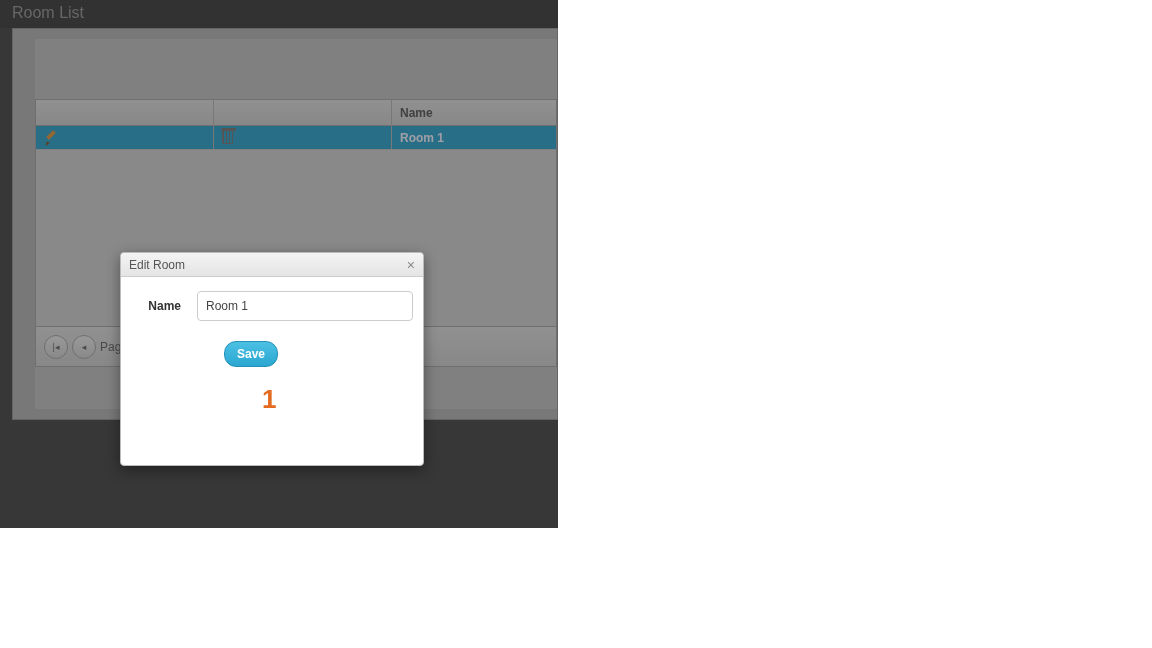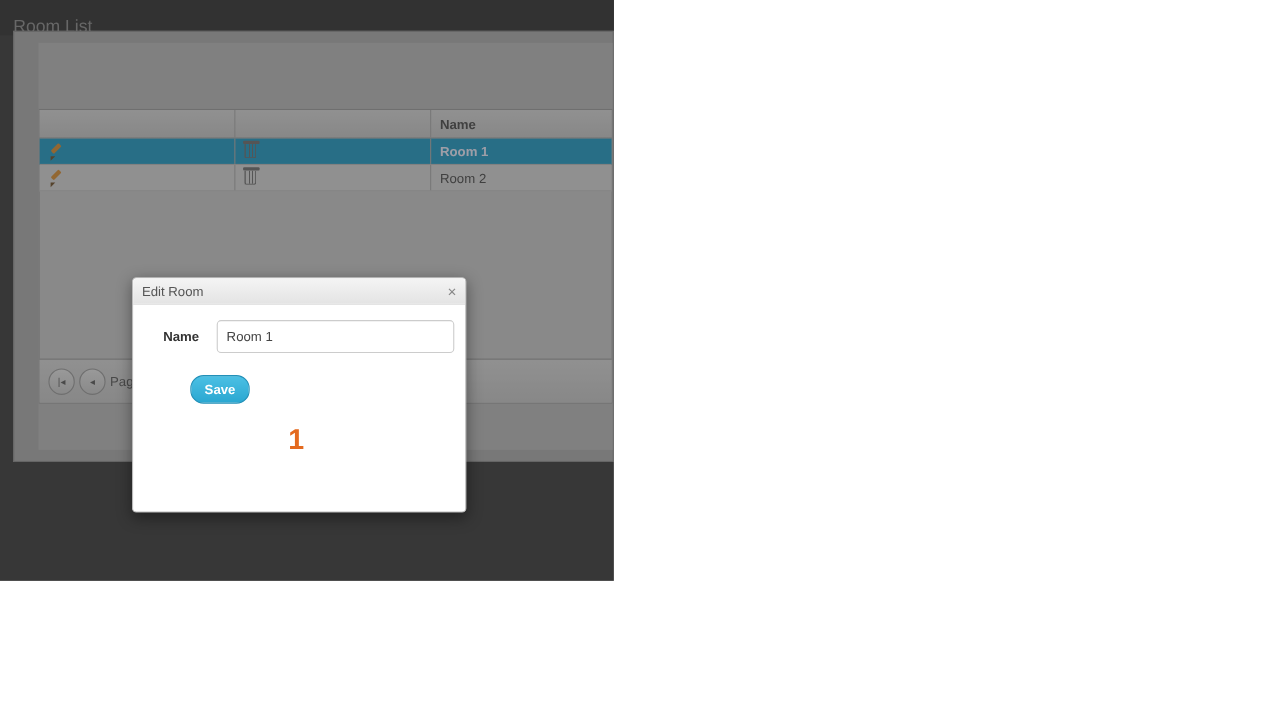--- a/index.html
+++ b/index.html
@@ -8,21 +8,21 @@
     position: relative;
     width: 558px;
     height: 528px;
     background: #333;
   }
   .header-bar {
     height: 28px;
     background: #2a2a2a;
     color: #8a8a8a;
     font-size: 16px;
-    padding: 16px 12px;
+    padding: 4px 12px;
   }
   .outer-panel {
     position: absolute;
     left: 12px;
     top: 28px;
     right: 0;
     height: 392px;
     background: #aaa;
     border: 1px solid #888;
   }
@@ -177,21 +177,21 @@
     flex: 1;
     height: 30px;
     border: 1px solid #ccc;
     border-radius: 4px;
     padding: 4px 8px;
     font-size: 12px;
     color: #444;
   }
   .save-btn {
     display: inline-block;
-    margin-left: 52px;
+    margin-left: 103px;
     margin-top: 6px;
     padding: 5px 12px;
     background: linear-gradient(#4cc0e4,#2aa7d1);
     border: 1px solid #2290b8;
     border-radius: 12px;
     color: #fff;
     font-size: 12px;
     font-weight: bold;
     cursor: pointer;
   }
@@ -226,29 +226,20 @@
         <div class="rows">
           <div class="row selected">
             <div class="cell col-edit">
                 <span class="pencil"></span>
               </div>
             <div class="cell col-delete">
                 <span class="trash"></span>
               </div>
             <div class="cell col-name">Room 1</div>
           </div>
-          <div class="row">
-            <div class="cell col-edit">
-                <span class="pencil"></span>
-              </div>
-            <div class="cell col-delete">
-                <span class="trash"></span>
-              </div>
-            <div class="cell col-name">Room 2</div>
-          </div>
         </div>
         <div class="paginator">
           <div class="pbtn">|◂</div>
           <div class="pbtn">◂</div>
           <span>Pag</span>
         </div>
       </div>
 
     </div>
   </div>

